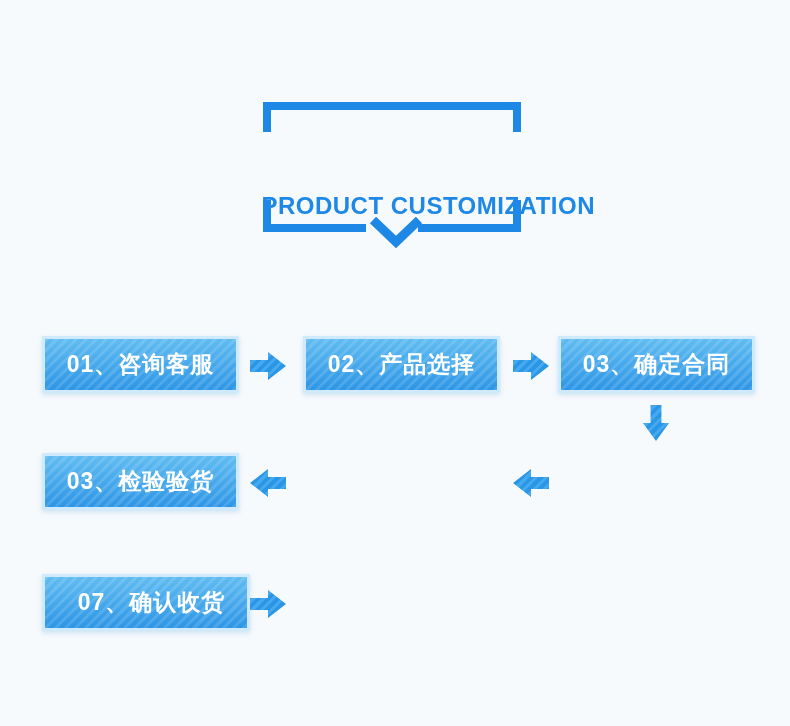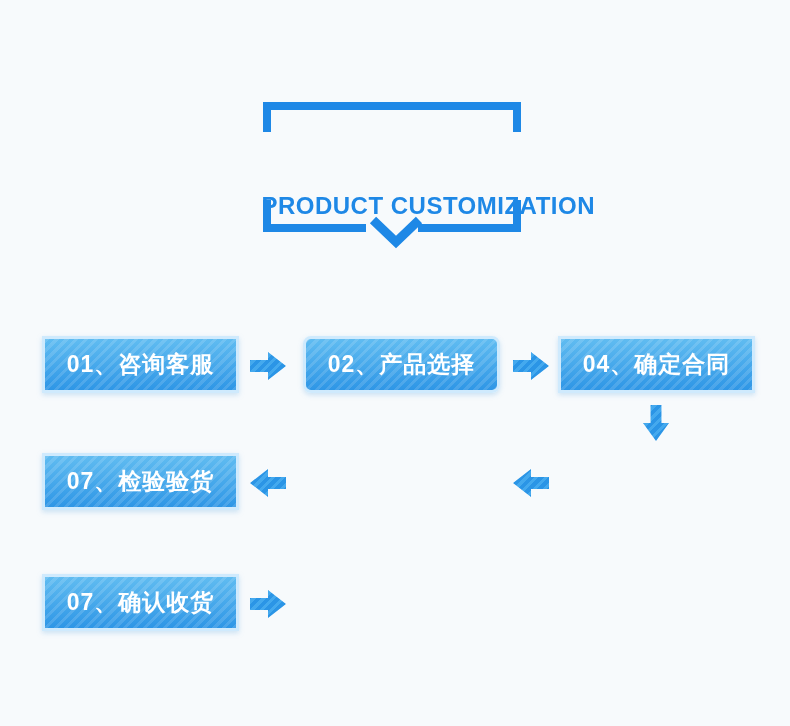--- a/index.html
+++ b/index.html
@@ -54,22 +54,22 @@
     width:191px;height:51px;
     border:3px solid #cfeafd;
     box-shadow:0 2px 5px rgba(120,180,230,0.35);
     background:
       repeating-linear-gradient(135deg, rgba(255,255,255,0.13) 0 3px, rgba(255,255,255,0) 3px 7px),
       linear-gradient(180deg, var(--box-top,#60bcf1) 0%, var(--box-bottom,#2e96e6) 100%);
     display:flex;align-items:center;justify-content:center;
     color:#ffffff;font-size:23px;font-weight:700;letter-spacing:1px;
     white-space:nowrap;
   }
-  .col1{left:42px;} .col2{left:303px;border-radius:8px;} .col3{left:558px;}
-  .row1{top:336px;} .row2{top:453px;} .row3{top:574px;}
+  .col1{left:42px;} .col2{left:303px;} .col3{left:558px;}
+  .row1{top:336px;} .row2{top:453px;} .row3{top:574px;padding-left:11px;}
   
   .arrow{
     position:absolute;
     background:repeating-linear-gradient(135deg, #44a9ee 0 3px, #2b95e6 3px 7px);
   }
   .arrow-right{
     width:36px;height:28px;
     clip-path:polygon(0 29%,50% 29%,50% 0,100% 50%,50% 100%,50% 71%,0 71%);
   }
   .arrow-left{
@@ -102,29 +102,29 @@
 
   <div class="step-box col1 row1">
     <span>01、咨询客服</span>
   </div>
   <div class="arrow arrow-right ar1a"></div>
   <div class="step-box col2 row1">
     <span>02、产品选择</span>
   </div>
   <div class="arrow arrow-right ar1b"></div>
   <div class="step-box col3 row1">
-    <span>04、确定合同</span>
+    <span>03、确定合同</span>
   </div>
 
   <div class="arrow arrow-down ardown"></div>
 
   <div class="arrow arrow-left ar2a"></div>
   <div class="arrow arrow-left ar2b"></div>
   <div class="step-box col1 row2">
-    <span>07、检验验货</span>
+    <span>03、检验验货</span>
   </div>
 
   <div class="step-box col1 row3">
     <span>07、确认收货</span>
   </div>
   <div class="arrow arrow-right ar3"></div>
 
 </div>
 
 </body></html>

